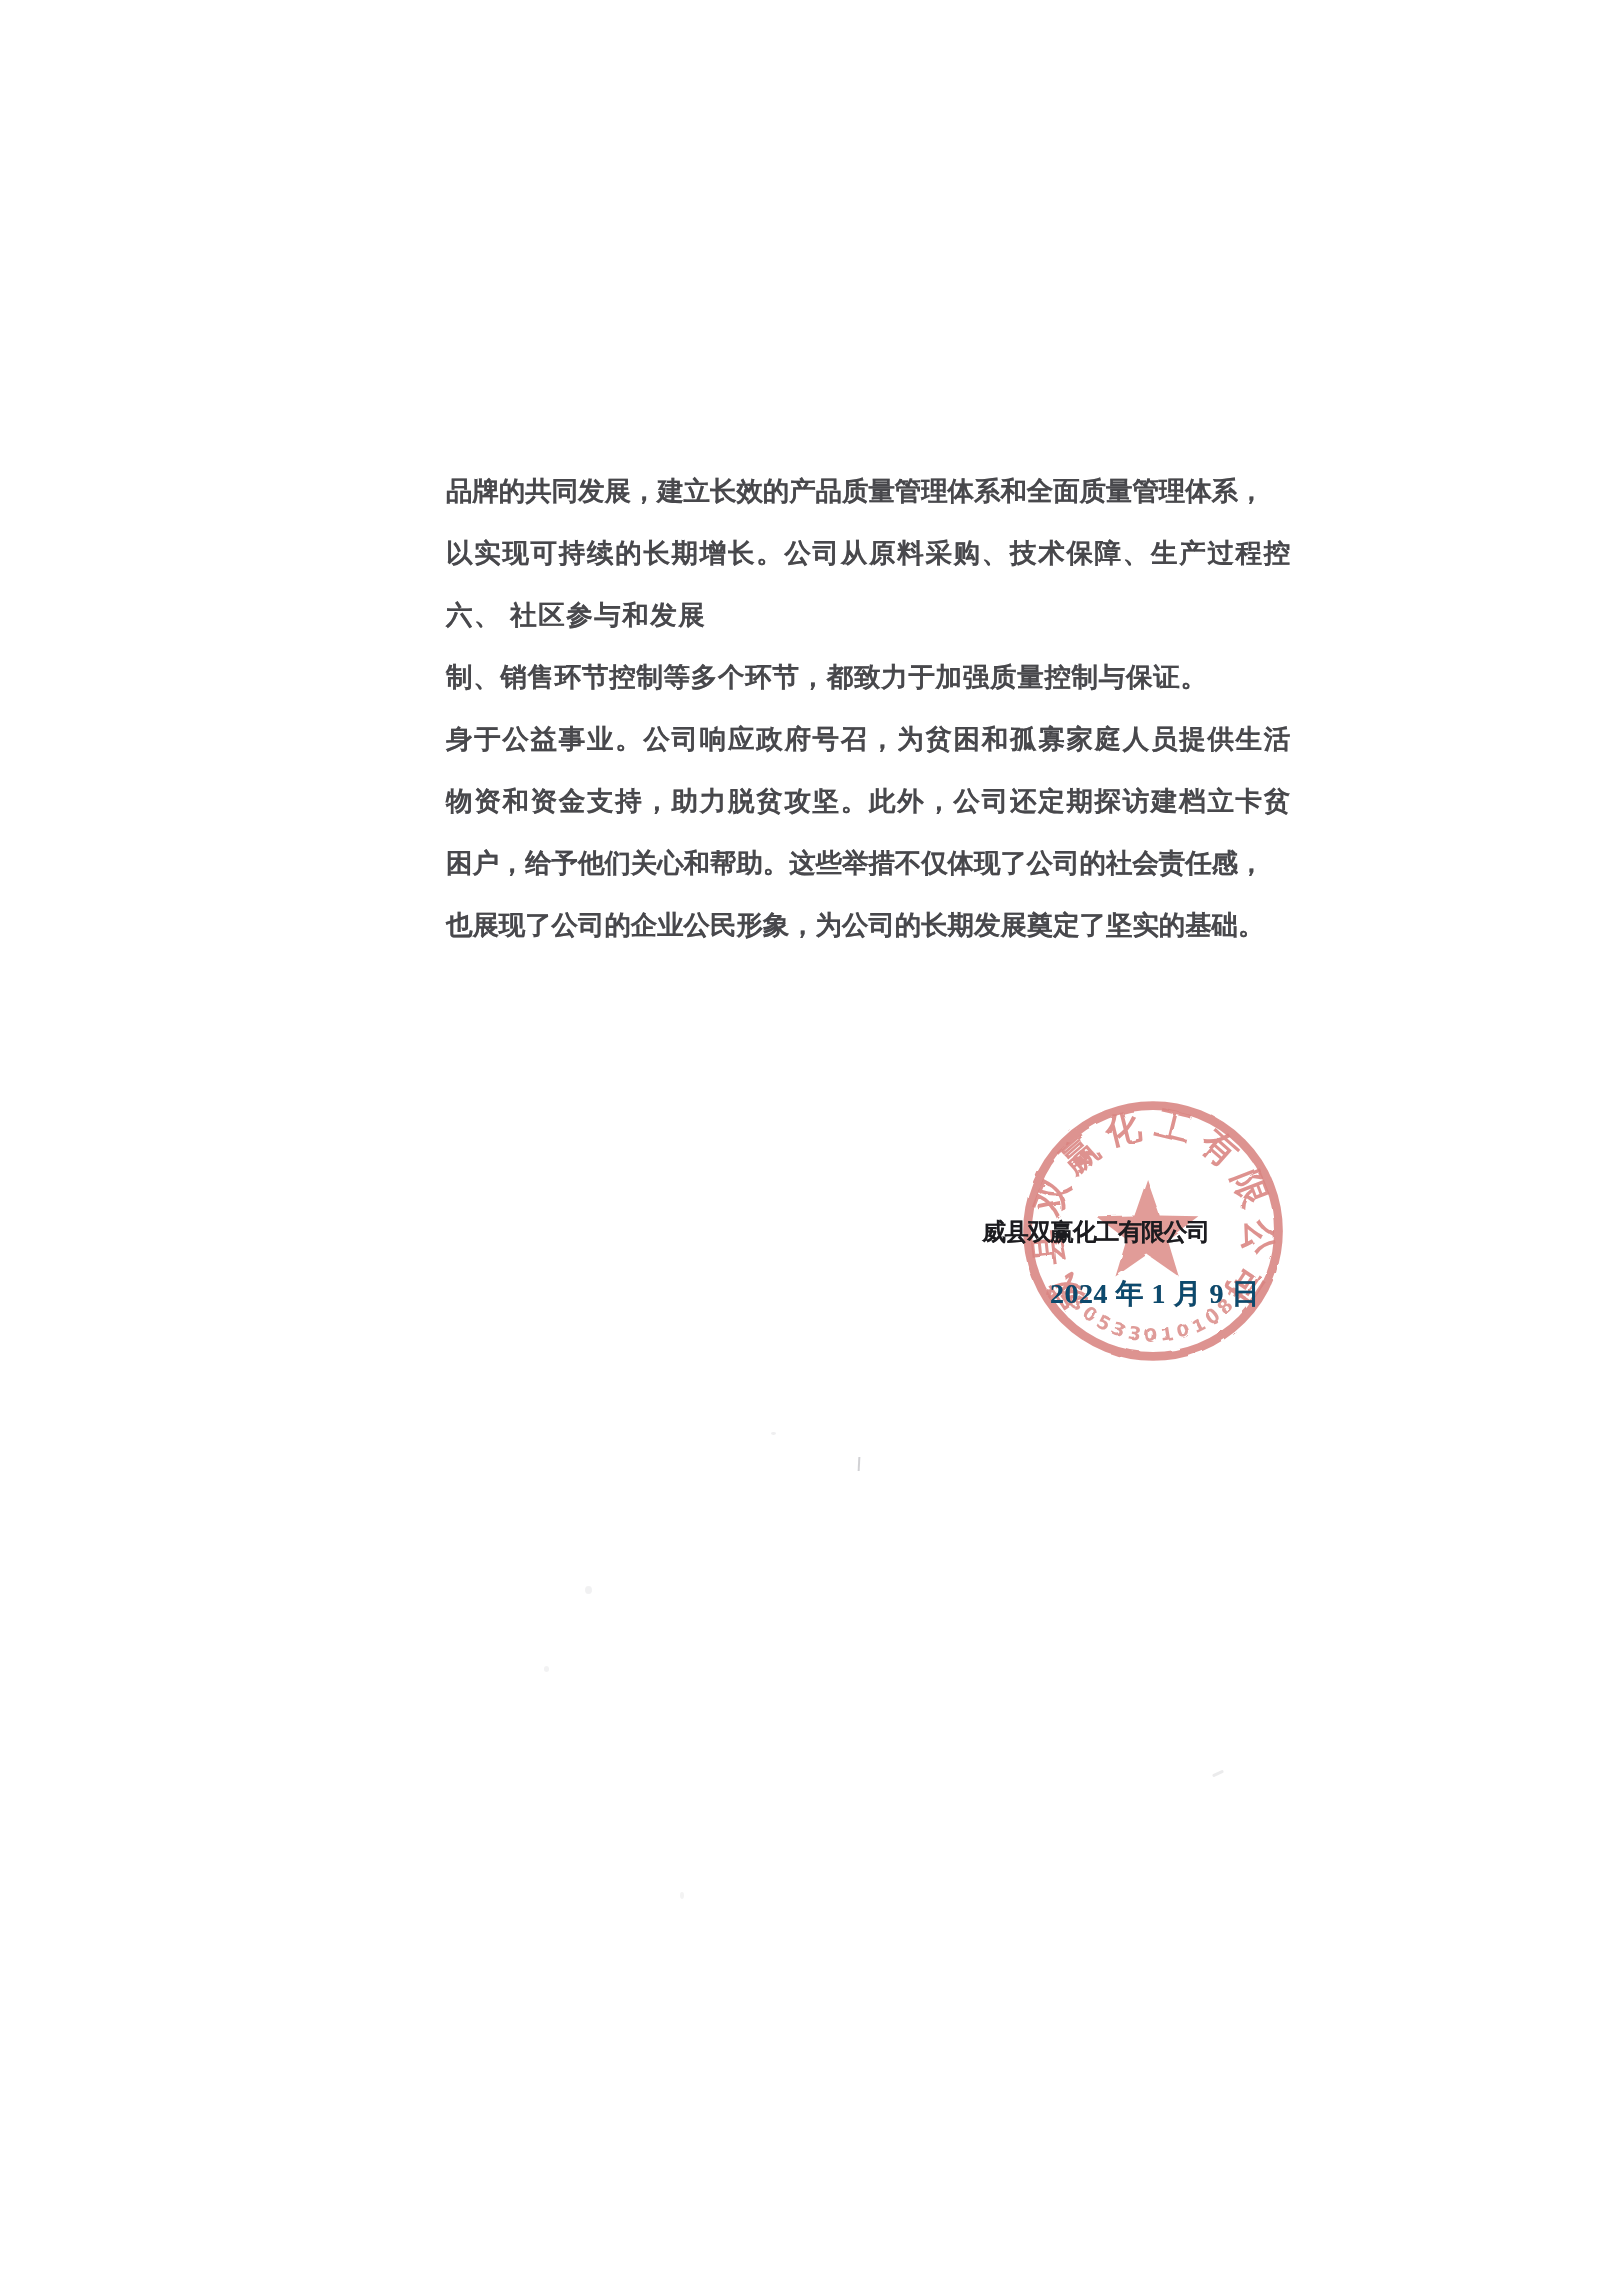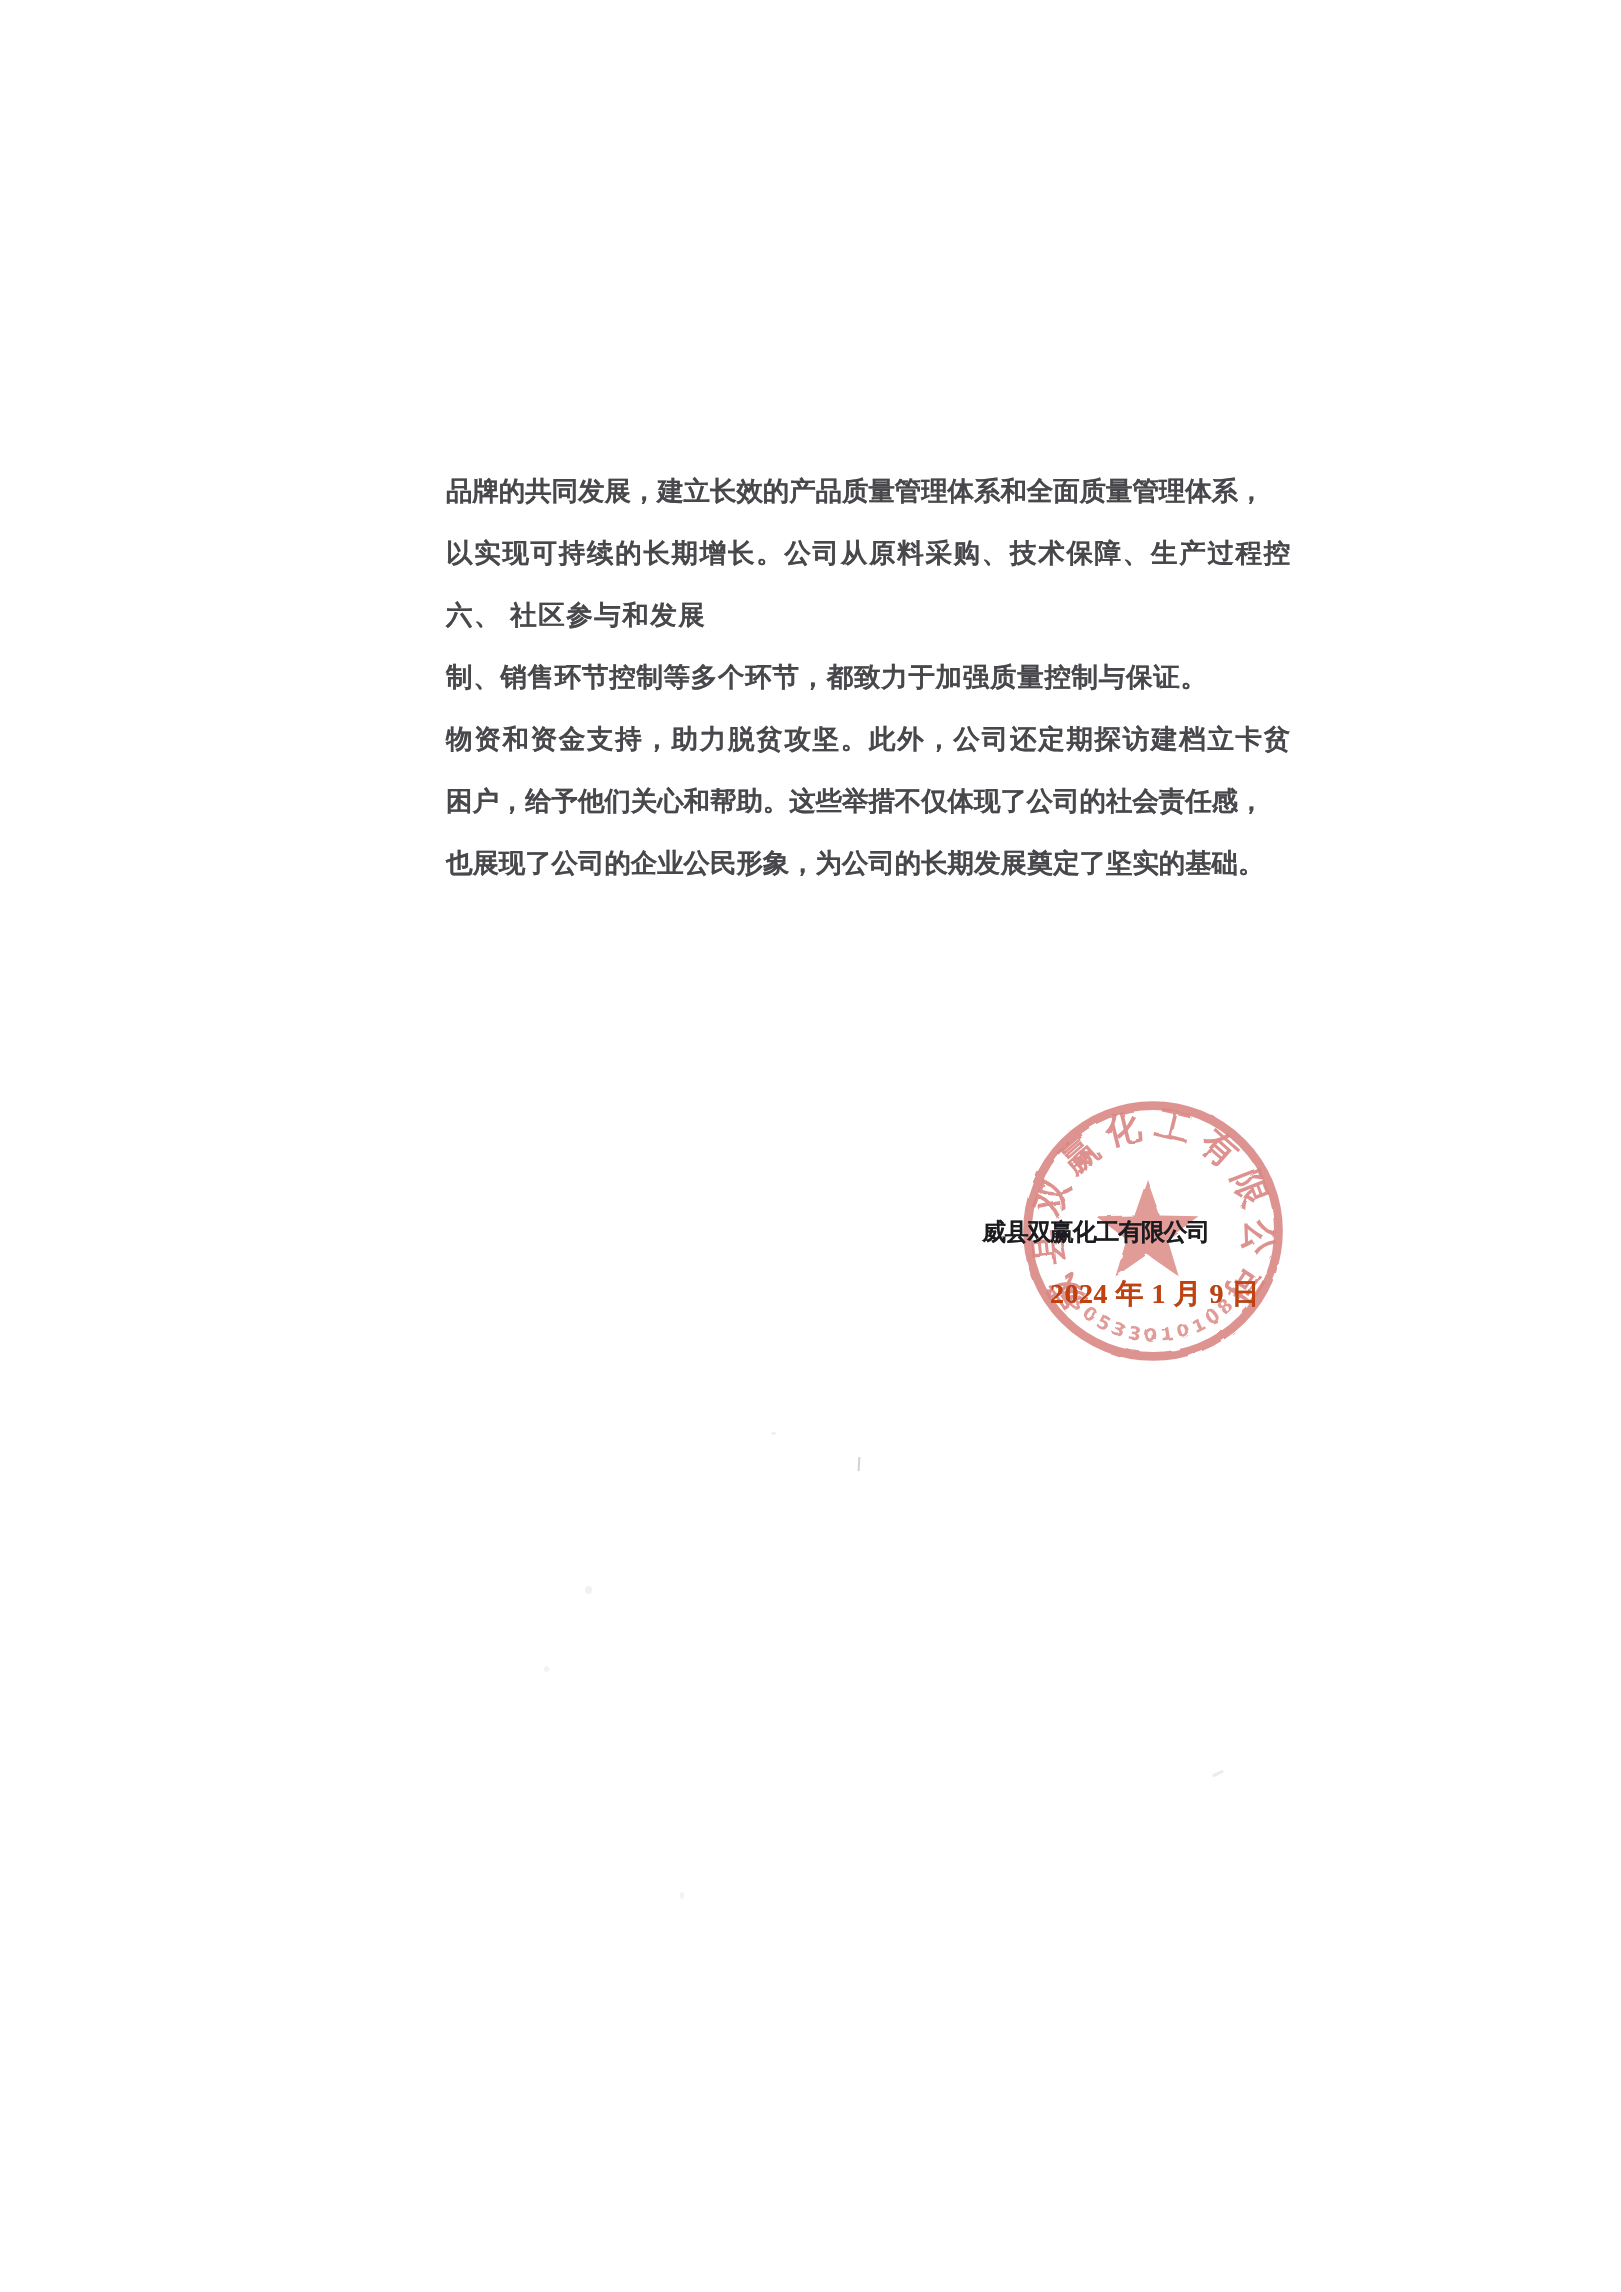--- a/index.html
+++ b/index.html
@@ -31,21 +31,21 @@
     position:absolute;left:952px;top:1215px;z-index:3;
     font-family:"Liberation Sans","DejaVu Sans",sans-serif;
     font-weight:700;font-size:24px;line-height:33px;
     letter-spacing:-1.3px;color:#1c1c20;white-space:pre;
     text-shadow:0 0 0.5px rgba(20,20,24,0.6);
   }
   .sig-date{
     position:absolute;left:1020px;top:1277px;z-index:3;
     font-family:"Liberation Serif","DejaVu Serif",serif;
     font-weight:600;font-size:28px;line-height:33px;
-    letter-spacing:0.5px;color:#c2410c;white-space:pre;
+    letter-spacing:0.5px;color:#0c4a6e;white-space:pre;
     text-shadow:0 0 0.5px rgba(25,25,30,0.5);
   }
 
   
   .seal{
     position:absolute;left:976px;top:1084px;width:294px;height:294px;z-index:2;
     opacity:0.92;filter:blur(0.3px);
   }
   .seal svg{display:block;width:294px;height:294px;}
   .seal-arc-text{
@@ -69,20 +69,21 @@
 </head>
 <body>
 
 <div class="page">
 
   <div class="text-block">
     <div class="line ls-tight">品牌的共同发展，建立长效的产品质量管理体系和全面质量管理体系，</div>
     <div class="line ls-wide">以实现可持续的长期增长。公司从原料采购、技术保障、生产过程控</div>
     <div class="line heading">六、 社区参与和发展</div>
     <div class="line ls-mid">制、销售环节控制等多个环节，都致力于加强质量控制与保证。</div>
+    <div class="line ls-wide">身于公益事业。公司响应政府号召，为贫困和孤寡家庭人员提供生活</div>
     <div class="line ls-wide">物资和资金支持，助力脱贫攻坚。此外，公司还定期探访建档立卡贫</div>
     <div class="line ls-tight">困户，给予他们关心和帮助。这些举措不仅体现了公司的社会责任感，</div>
     <div class="line ls-tight">也展现了公司的企业公民形象，为公司的长期发展奠定了坚实的基础。</div>
   </div>
 
   <div class="seal">
     <svg viewBox="0 0 300 300" xmlns="http://www.w3.org/2000/svg">
       <defs>
         <path id="sealTopArc" d="M 82.1 217.9 A 96 96 0 1 1 217.9 217.9" fill="none"></path>
         <path id="sealBottomArc" d="M 48.4 199.5 A 113 113 0 0 0 251.6 199.5" fill="none"></path>

